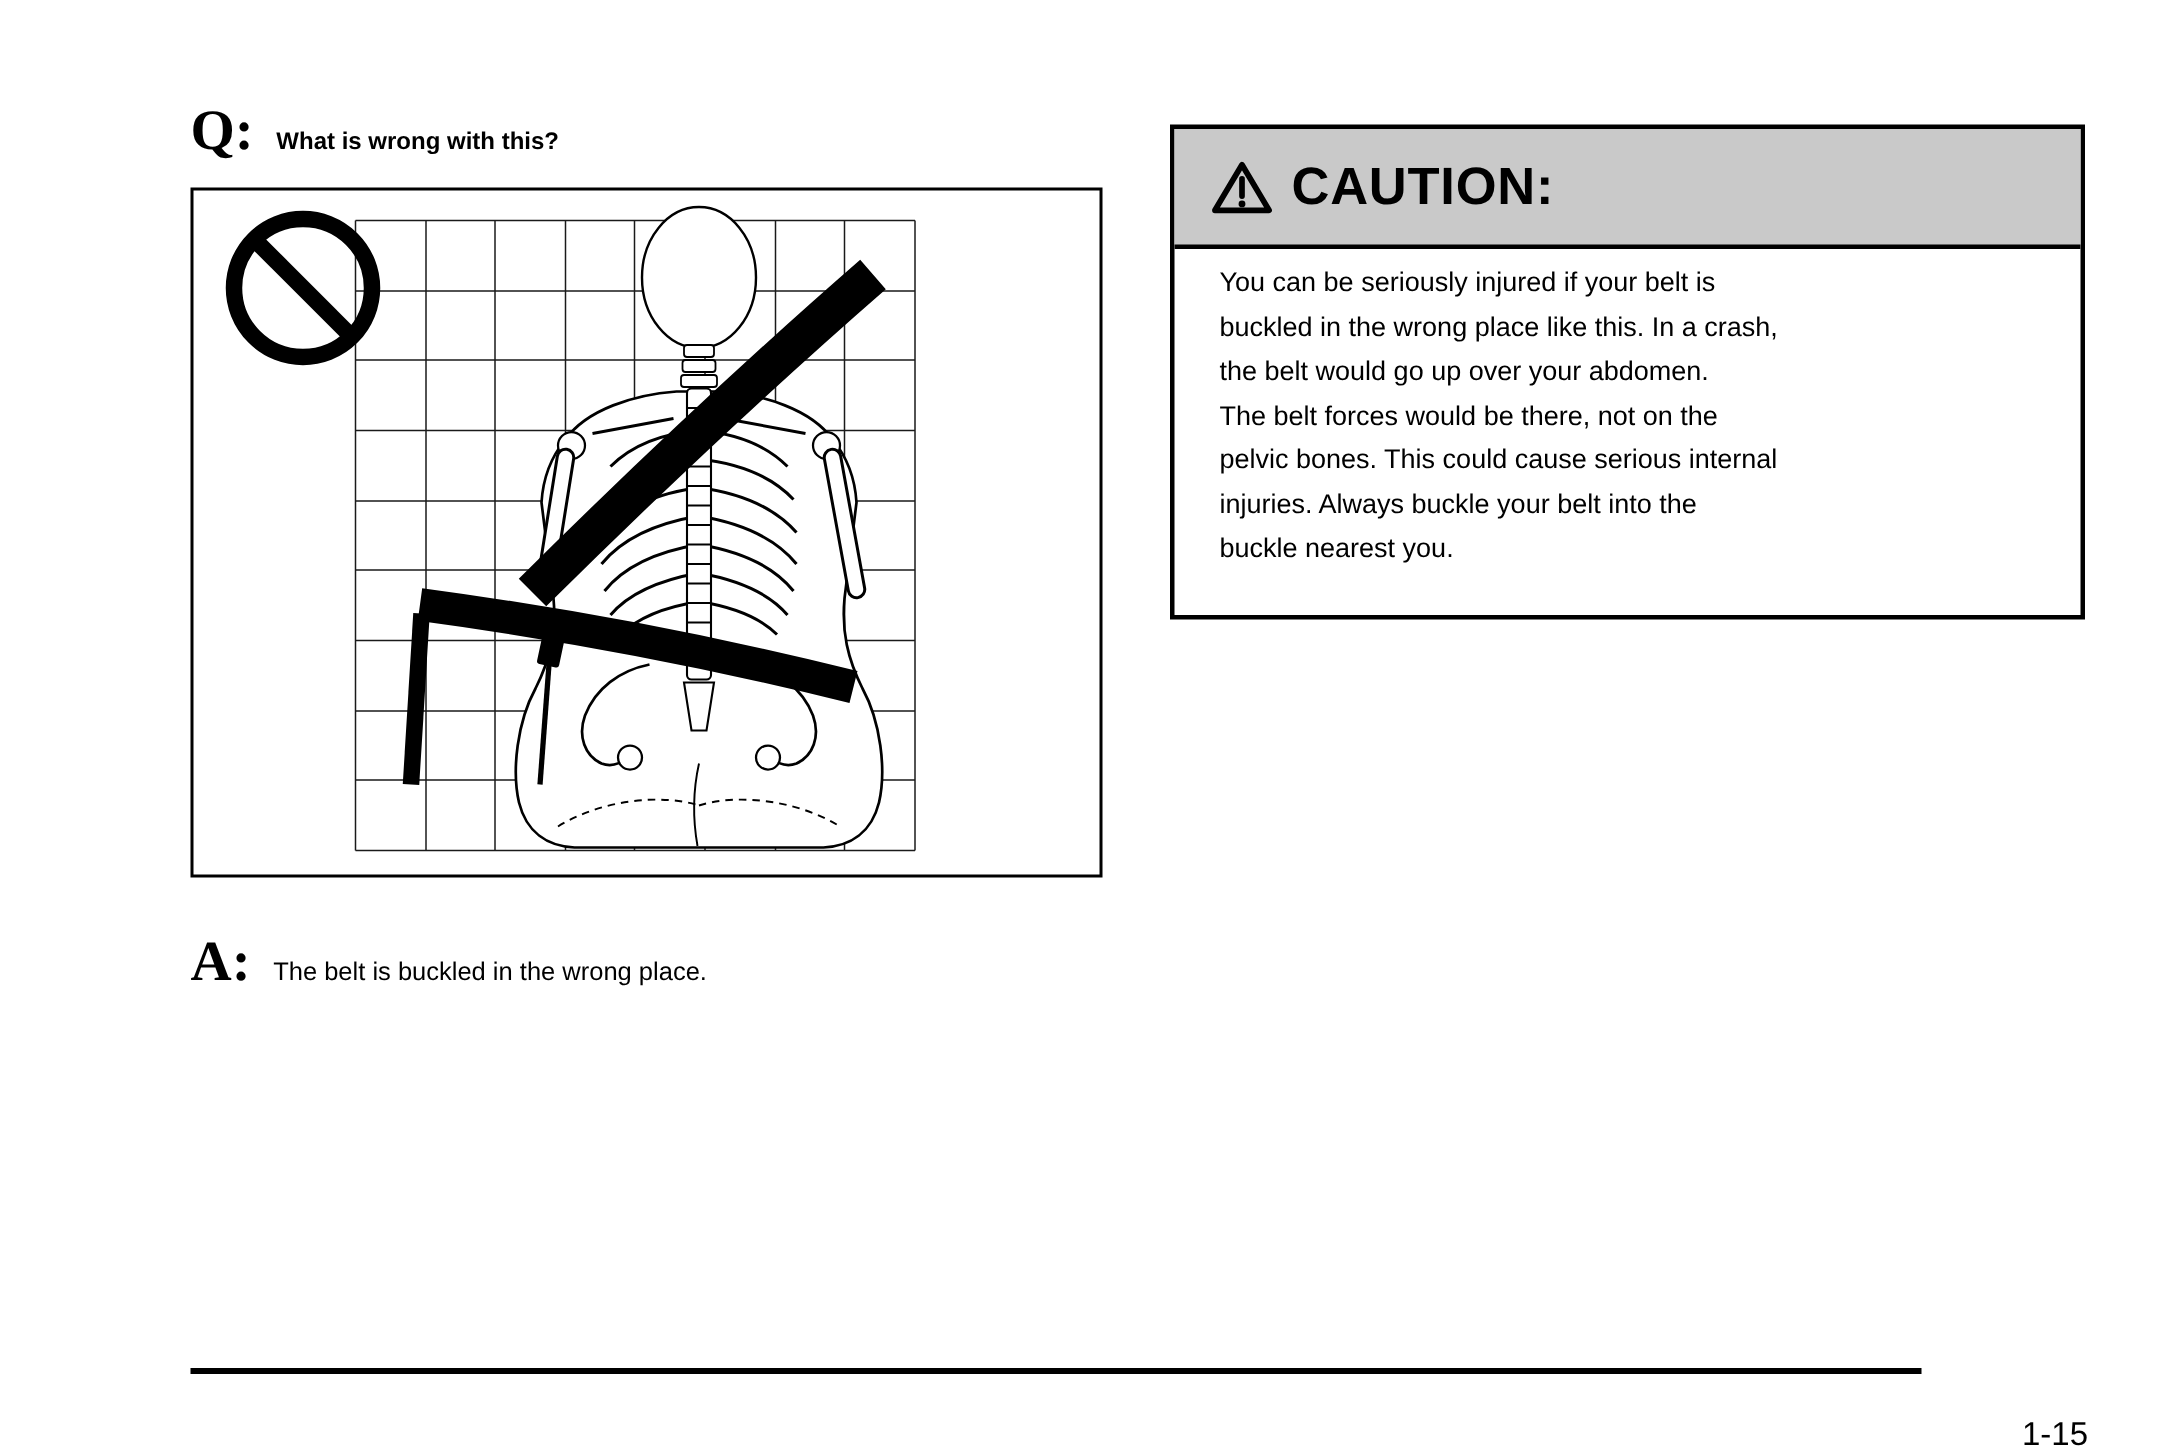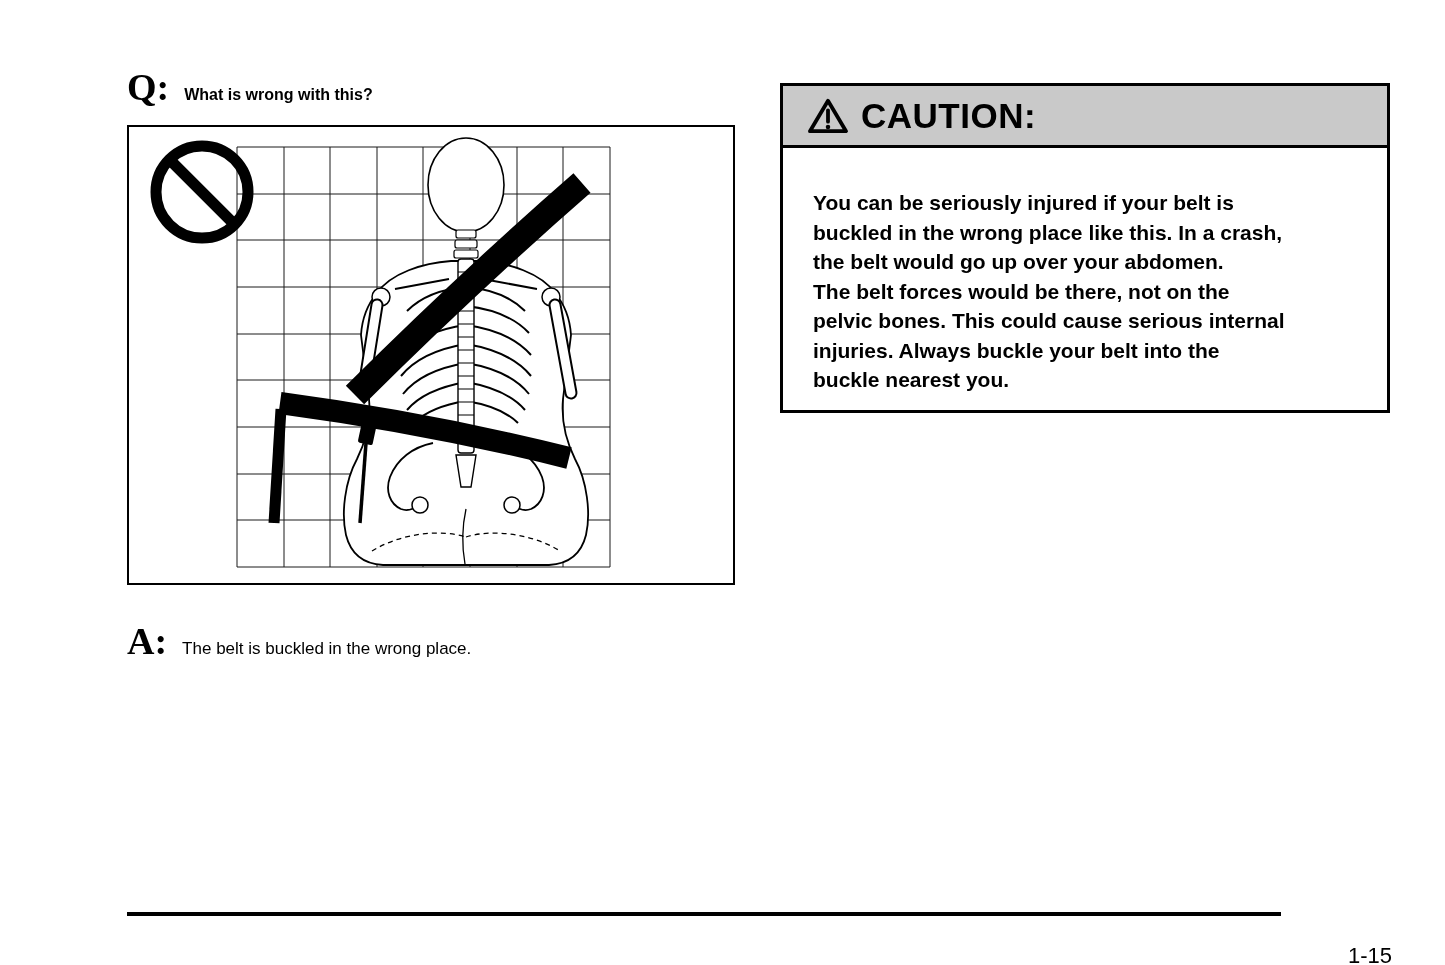--- a/index.html
+++ b/index.html
@@ -40,38 +40,38 @@
   .figure-box svg { display: block; width: 100%; height: 100%; }
 
   .caution-box {
     position: absolute;
     left: 780px; top: 83px;
     width: 610px; height: 330px;
     border: 3px solid #000;
     background: #fff;
   }
   .caution-header {
-    height: 62px;
+    height: 80px;
     background: var(--caution_header_bg, #c9c9c9);
     border-bottom: 3px solid #000;
     display: flex;
     align-items: center;
     padding: 0 24px;
     gap: 12px;
   }
   .caution-title {
     font-weight: 700;
     font-size: 35px;
     letter-spacing: 0.5px;
   }
   .warning-icon svg { display: block; }
   .caution-body {
-    padding: 40px 18px 0 30px;
-    font-weight: 700;
-    font-size: 21px;
+    padding: 8px 18px 0 30px;
+    font-weight: 400;
+    font-size: 18px;
     line-height: 29.5px;
     white-space: pre-line;
   }
 
   .footer-rule {
     position: absolute;
     left: 127px; top: 912px;
     width: 1154px; height: 4px;
     background: #000;
   }

